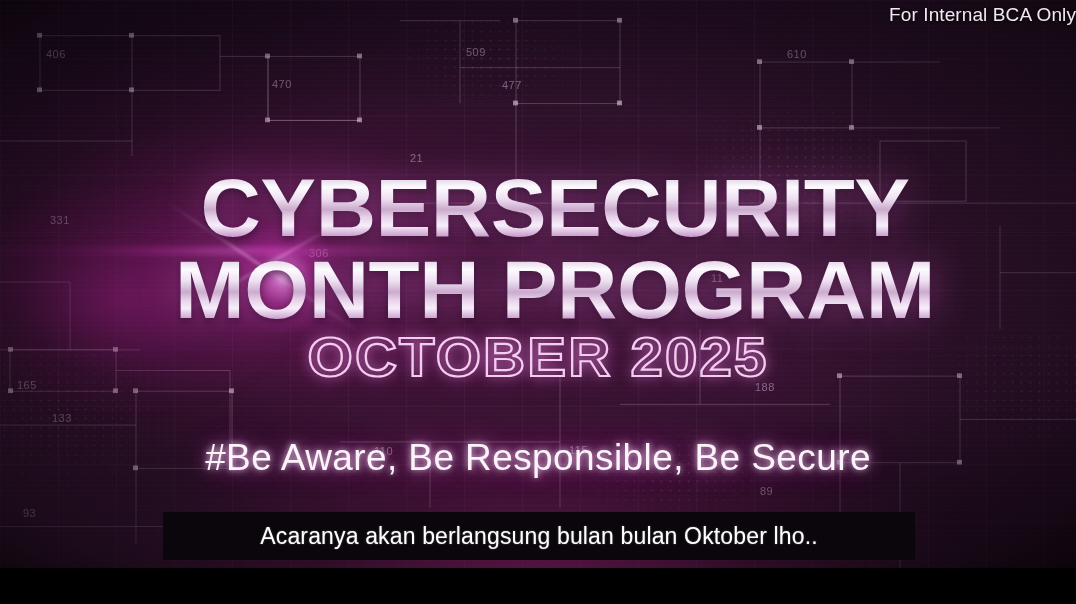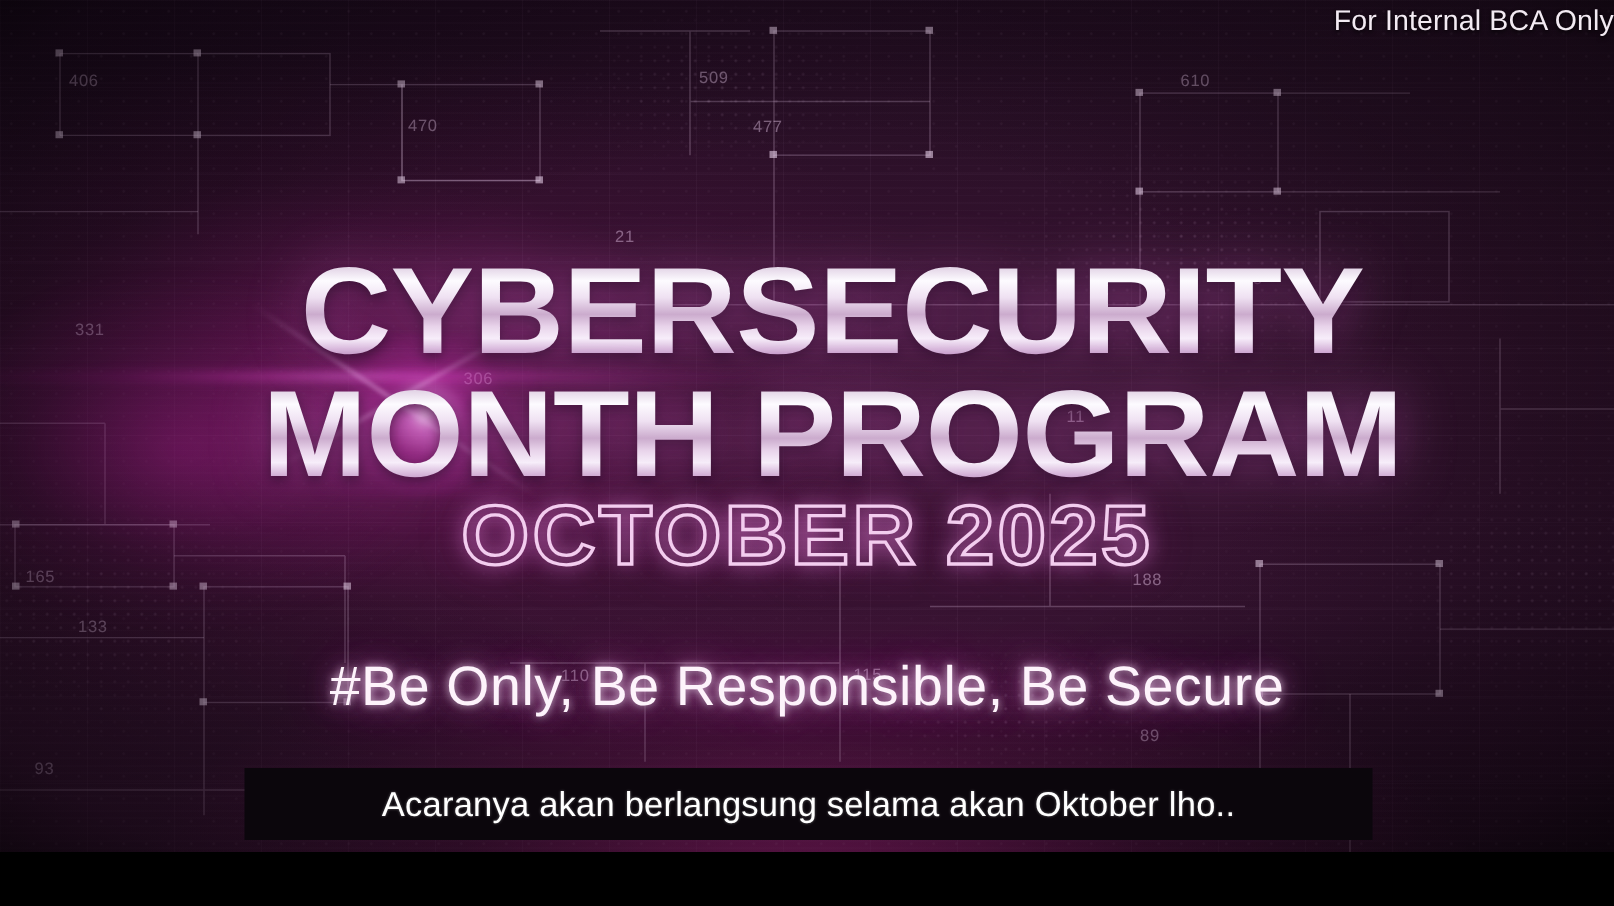--- a/index.html
+++ b/index.html
@@ -329,19 +329,19 @@
 
   <div class="notice">For Internal BCA Only</div>
 
   <div class="title-wrap">
     <div class="title-line l1">CYBERSECURITY</div>
     <div class="title-line l2">MONTH PROGRAM</div>
   </div>
 
   <div class="subtitle-outline">OCTOBER 2025</div>
 
-  <div class="tagline">#Be Only, Be Responsible, Be Secure</div>
+  <div class="tagline">#Be Aware, Be Responsible, Be Secure</div>
 
   <div class="caption-bar">
-    <span class="caption-text">Acaranya akan berlangsung selama akan Oktober lho..</span>
+    <span class="caption-text">Acaranya akan berlangsung bulan bulan Oktober lho..</span>
   </div>
 
 </div>
 
 </body></html>

